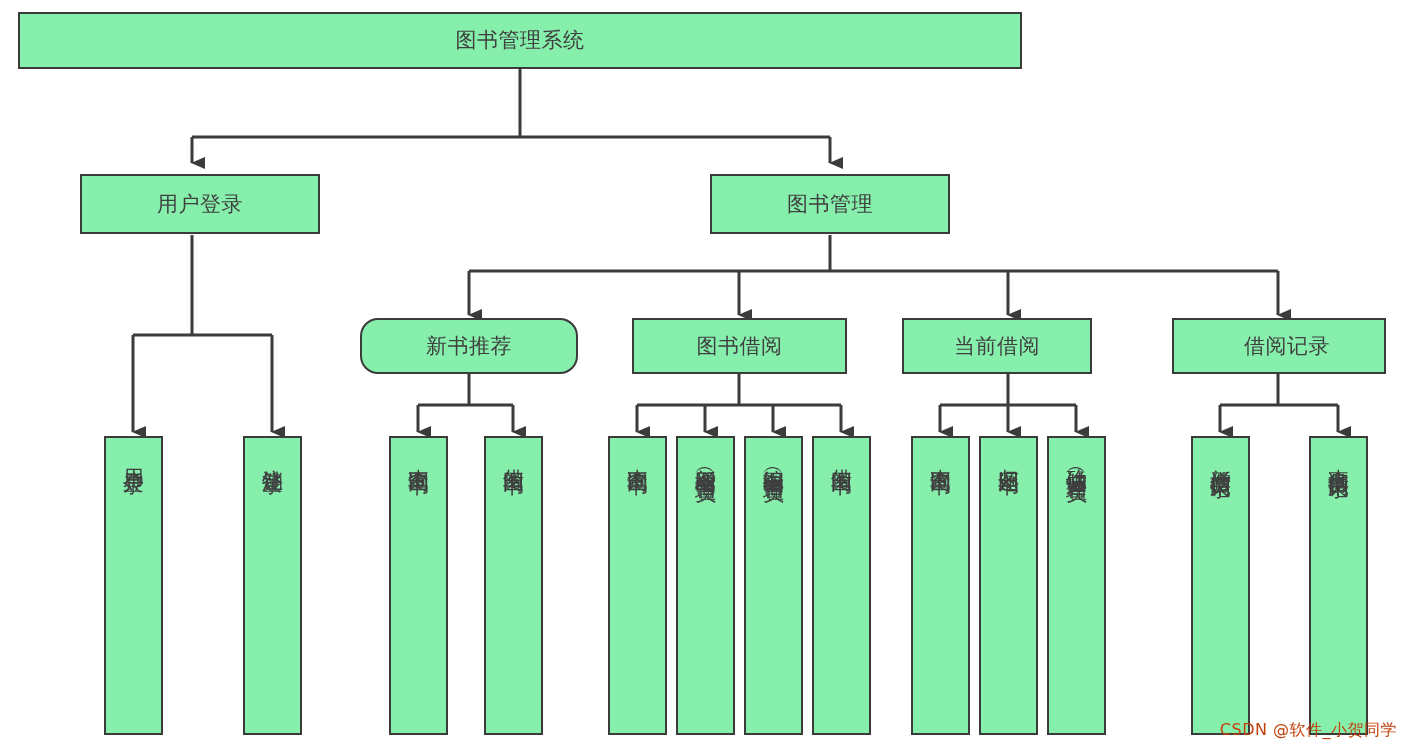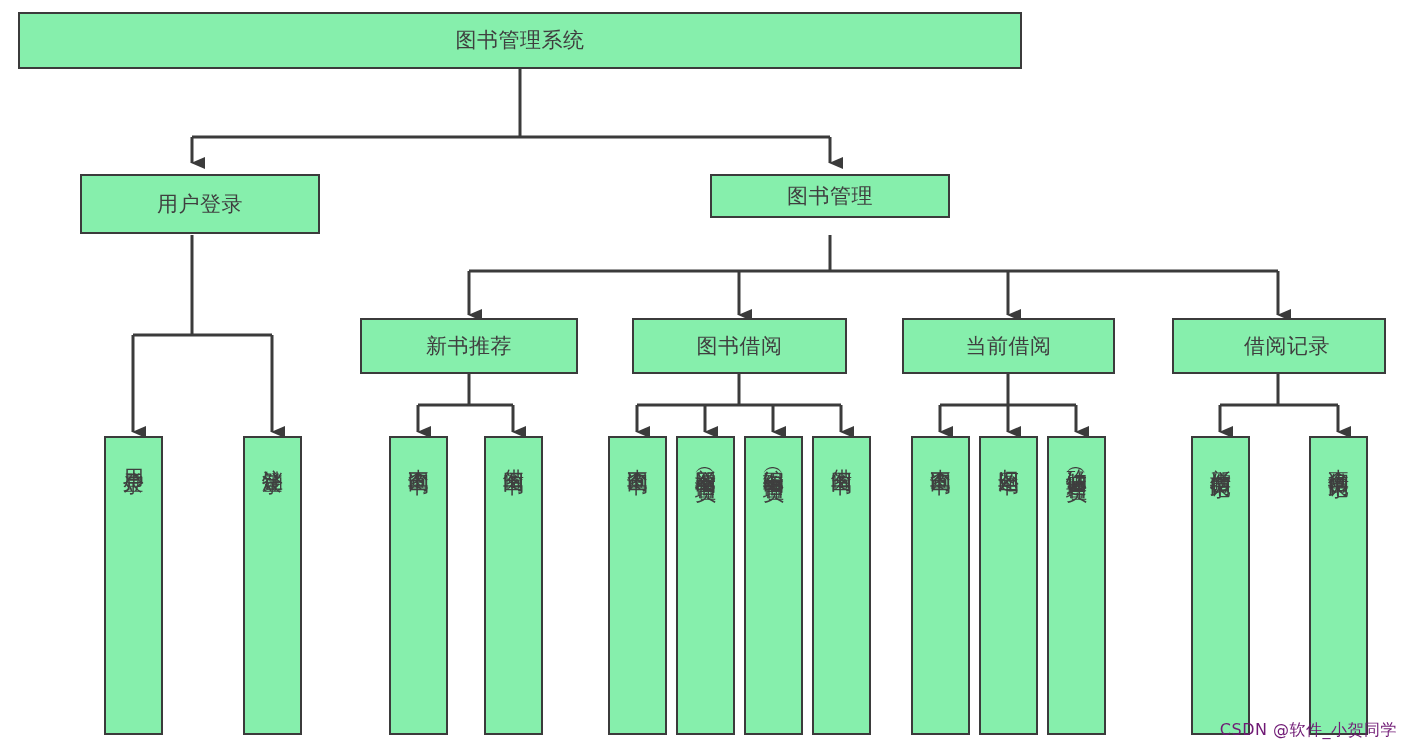--- a/index.html
+++ b/index.html
@@ -59,21 +59,21 @@
     font-size: 21px;
     line-height: 1.05;
     letter-spacing: 2px;
     white-space: nowrap;
   }
   #watermark {
     position: absolute;
     right: 8px;
     bottom: 6px;
     font-size: 16px;
-    color: #701a75;
+    color: #c2410c;
     font-family: "DejaVu Sans", "Liberation Sans", sans-serif;
     letter-spacing: 0.5px;
     user-select: none;
   }
 </style>
 </head>
 <body>
 
 <div id="canvas">
 
@@ -140,33 +140,33 @@
   </svg>
 
   <div class="node horiz" style="left:18px; top:12px; width:1004px; height:57px;">
     <span class="node-label">图书管理系统</span>
   </div>
 
   <div class="node horiz" style="left:80px; top:174px; width:240px; height:60px;">
     <span class="node-label">用户登录</span>
   </div>
 
-  <div class="node horiz" style="left:710px; top:174px; width:240px; height:44px;">
+  <div class="node horiz" style="left:710px; top:174px; width:240px; height:60px;">
     <span class="node-label">图书管理</span>
   </div>
 
-  <div class="node horiz" style="left:360px; top:318px; width:218px; height:56px;">
+  <div class="node horiz" style="left:360px; top:318px; width:218px; height:56px;border-radius:18px;">
     <span class="node-label">新书推荐</span>
   </div>
 
   <div class="node horiz" style="left:632px; top:318px; width:215px; height:56px;justify-content:center;">
     <span class="node-label">图书借阅</span>
   </div>
 
-  <div class="node horiz" style="left:902px; top:318px; width:213px; height:56px;">
+  <div class="node horiz" style="left:902px; top:318px; width:190px; height:56px;">
     <span class="node-label">当前借阅</span>
   </div>
 
   <div class="node horiz" style="left:1172px; top:318px; width:214px; height:56px;padding-left:16px;">
     <span class="node-label">借阅记录</span>
   </div>
 
   <div class="node vert" style="left:104px; top:436px; width:59px; height:299px;">
     <span class="node-label">用户登录</span>
   </div>

